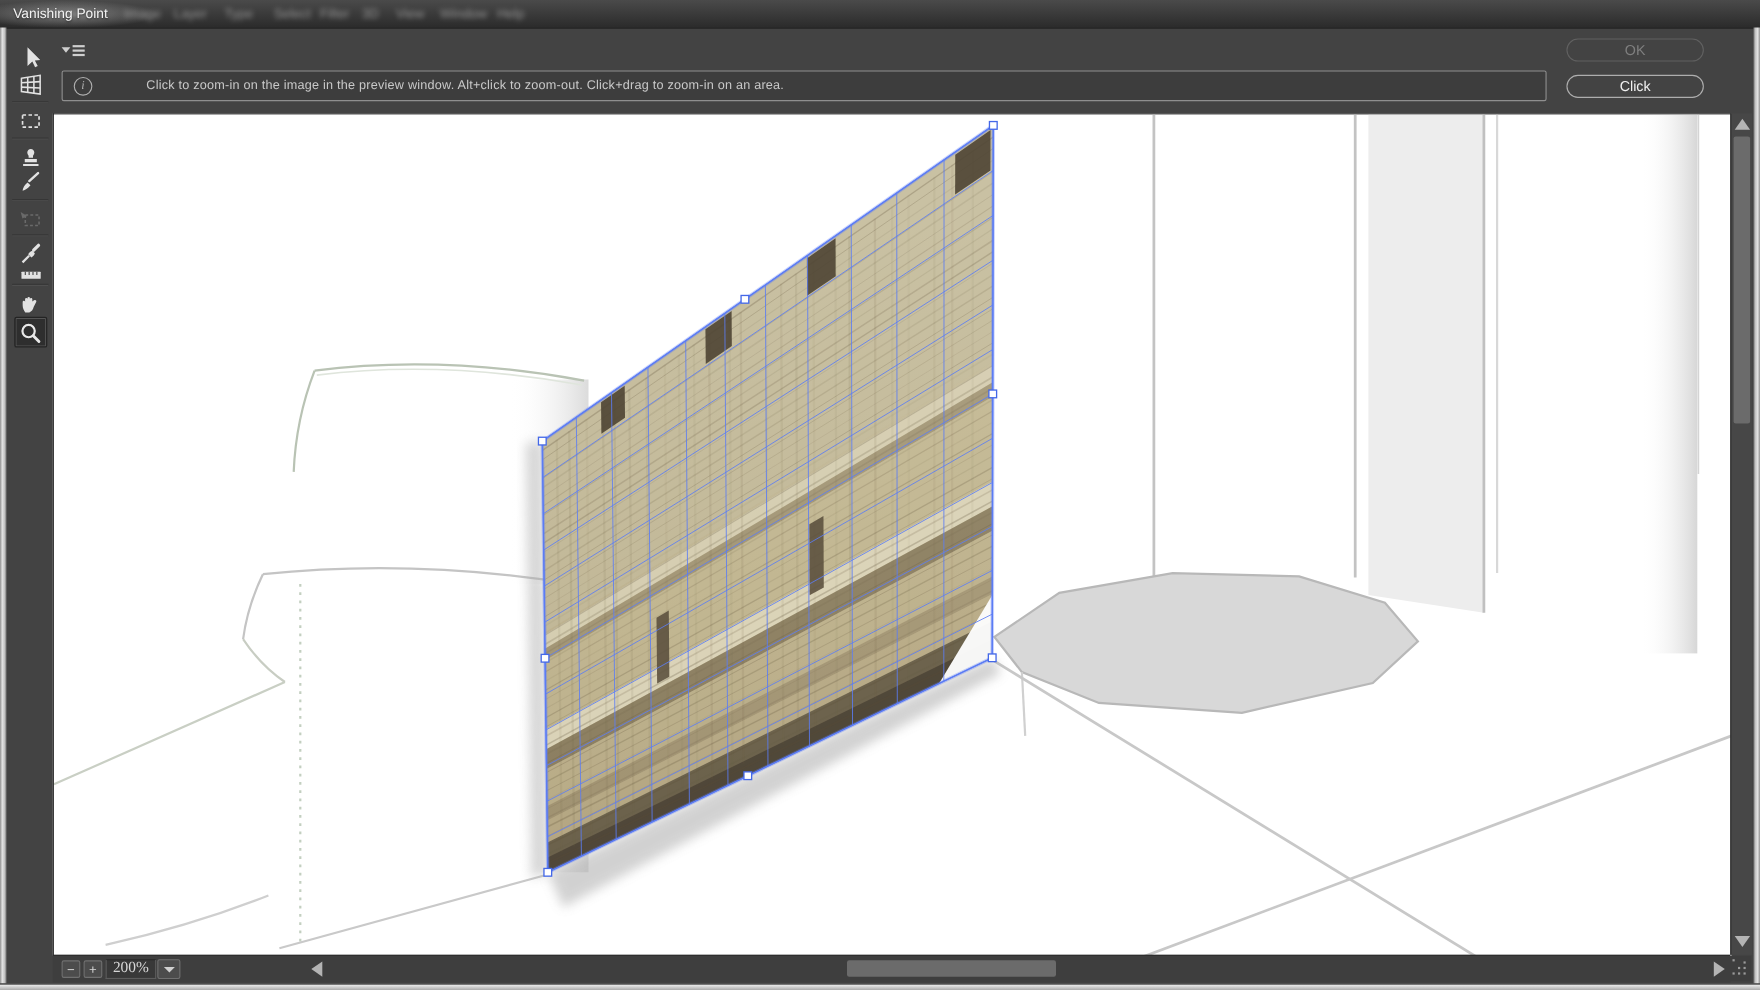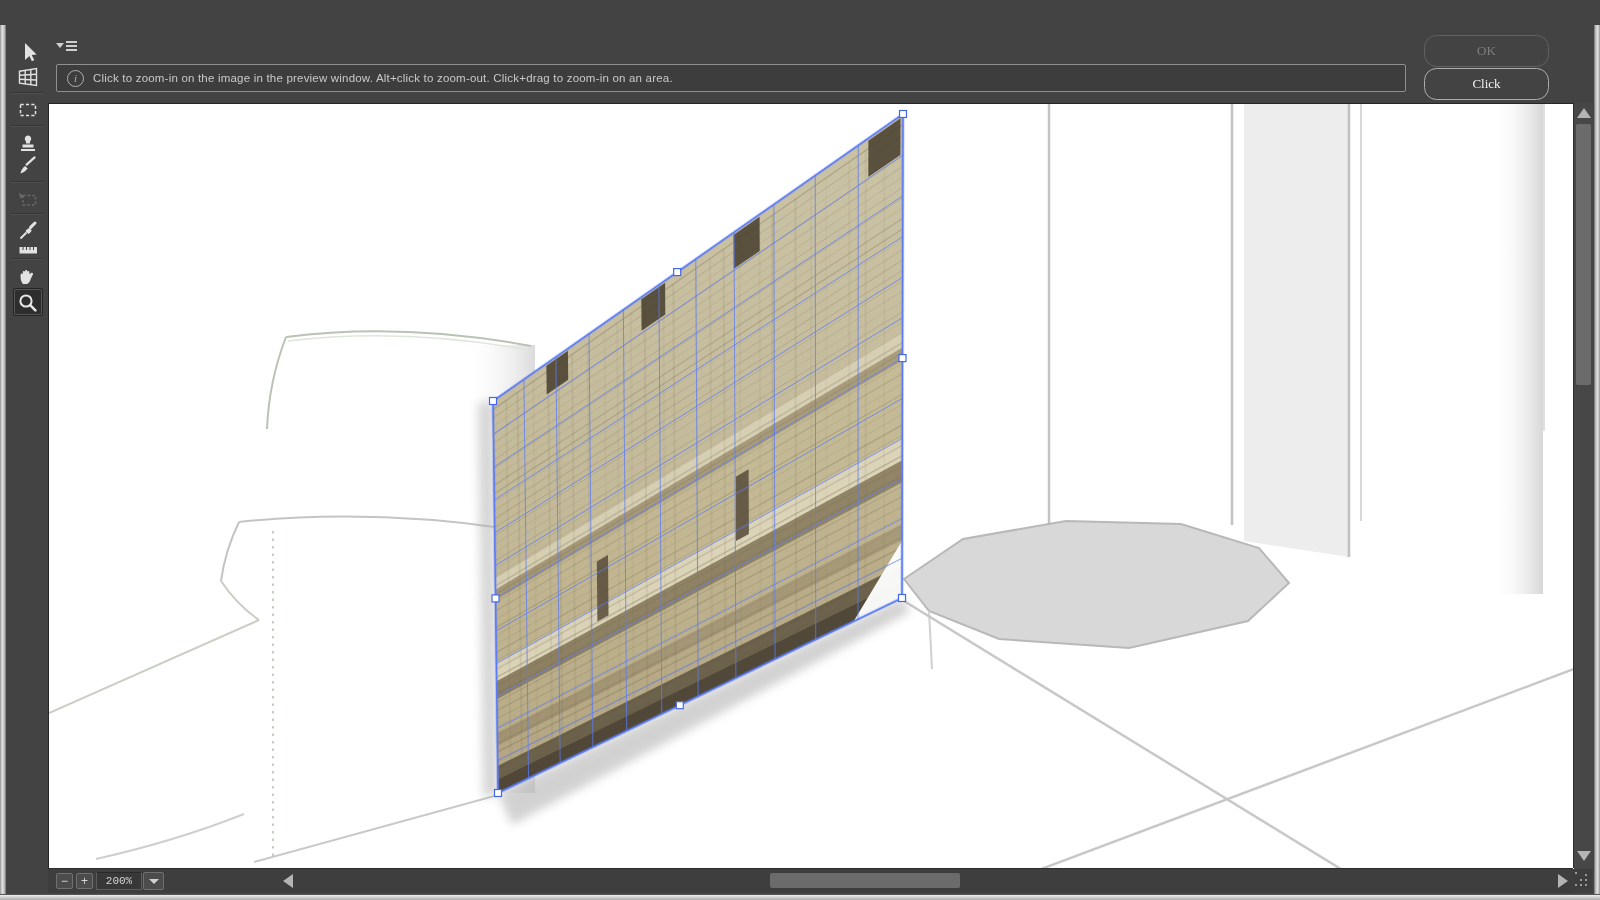--- a/index.html
+++ b/index.html
@@ -25,24 +25,24 @@
   #flyout{left:56px;top:39px;width:24px;height:14px;background:none;border:none;cursor:pointer;padding:0;}
   #flyout .tri{position:absolute;left:0;top:4px;width:0;height:0;
     border-left:4px solid transparent;border-right:4px solid transparent;border-top:5px solid #cfcfcf;}
   #flyout .bars{position:absolute;left:10px;top:2px;width:11px;height:2px;background:#cfcfcf;
     box-shadow:0 4px 0 #cfcfcf,0 8px 0 #cfcfcf;}
   #infobar{left:56px;top:64px;width:1348px;height:26px;background:#3d3d3d;
     border:1px solid #8f8f8f;border-radius:2px;display:flex;align-items:center;}
   #info-icon{width:15px;height:15px;border:1px solid #b0b0b0;border-radius:50%;margin:0 9px 0 10px;
     color:#b0b0b0;font-family:"Liberation Serif",serif;font-style:italic;font-size:11px;
     line-height:15px;text-align:center;flex:0 0 auto;}
-  #info-text{color:#c9c9c9;font-size:11.5px;letter-spacing:.2px;}
-  .dlgbtn{position:absolute;left:1424px;width:125px;height:32px;border-radius:12.5px;
+  #info-text{color:#c9c9c9;font-size:11.5px;letter-spacing:.2px;margin-left:40px;}
+  .dlgbtn{position:absolute;left:1424px;width:125px;height:21px;border-radius:12.5px;
     background:transparent;font-size:13px;cursor:pointer;
-    font-family:Liberation Serif, serif;}
+    font-family:Liberation Sans, sans-serif;}
   #ok-btn{top:35px;border:1px solid #616161;color:#7f7f7f;}
   #cancel-btn{top:68px;border:1px solid #adadad;color:#f1f1f1;}
   
   .tool{position:absolute;left:13px;width:30px;height:28px;background:none;border:none;
     padding:2px;cursor:pointer;}
   .tool svg{display:block;margin:auto;}
   .tool.selected{background:#2e2e2e;border:1px solid #242424;box-shadow:inset 0 0 0 1px #555;
     border-radius:2px;}
   .tool.disabled{opacity:.55;}
   .tsep{position:absolute;left:11px;width:33px;height:1px;background:#363636;
@@ -50,22 +50,22 @@
   
   #preview{left:48px;top:103px;width:1525px;height:765px;background:#ffffff;
     border-top:1px solid #262626;border-left:1px solid #262626;overflow:hidden;}
   #preview svg{display:block;}
   
   #footer{left:48px;top:868px;width:1525px;height:24px;background:#3e3e3e;border-top:1px solid #2d2d2d;}
   .zbtn{position:absolute;top:4px;width:17px;height:16px;background:#4c4c4c;border:1px solid #707070;
     border-radius:2px;color:#d6d6d6;font-size:12px;line-height:12px;text-align:center;padding:0;cursor:pointer;}
   #zoom-out{left:8px;} #zoom-in{left:28px;}
   #zoom-field{position:absolute;left:48px;top:3px;width:44px;height:16px;background:#383838;
-    border:1px solid #5c5c5c;border-top-color:#2a2a2a;color:#d6d6d6;font-size:11px;text-align:center;
-    font-family:Liberation Mono, monospace;padding:0;}
+    border:1px solid #5c5c5c;border-top-color:#2a2a2a;color:#d6d6d6;font-size:14px;text-align:center;
+    font-family:Liberation Serif, serif;padding:0;}
   #zoom-drop{position:absolute;left:95px;top:3px;width:21px;height:18px;background:#4c4c4c;
     border:1px solid #707070;border-radius:2px;cursor:pointer;padding:0;}
   #zoom-drop .chev{position:absolute;left:5px;top:6px;width:0;height:0;
     border-left:5px solid transparent;border-right:5px solid transparent;border-top:5px solid #d0d0d0;}
   .sarrow{position:absolute;width:0;height:0;cursor:pointer;}
   #hs-left{left:235px;top:5px;border-top:7px solid transparent;border-bottom:7px solid transparent;
     border-right:10px solid #b4b4b4;}
   #hs-right{left:1510px;top:5px;border-top:7px solid transparent;border-bottom:7px solid transparent;
     border-left:10px solid #b4b4b4;}
   #hs-thumb{position:absolute;left:722px;top:4px;width:190px;height:15px;background:#6b6b6b;
@@ -80,20 +80,35 @@
   #grip{left:1573px;top:869px;width:19px;height:23px;background:#3e3e3e;}
   #grip .dots{position:absolute;left:2px;top:3px;width:2px;height:2px;background:#9a9a9a;
     box-shadow:10px 2px 0 #9a9a9a,5px 7px 0 #9a9a9a,10px 7px 0 #9a9a9a,
                0 12px 0 #9a9a9a,5px 12px 0 #9a9a9a,10px 12px 0 #9a9a9a;}
 </style>
 </head>
 <body>
 
 <div id="window">
 
+  <div id="titlebar">
+    <div id="title-glow"></div>
+    <span id="title">Vanishing Point</span>
+    <div id="blur-menu">
+        <span style="left: 113px;">Image</span>
+        <span style="left: 158px;">Layer</span>
+        <span style="left: 204px;">Type</span>
+        <span style="left: 249px;">Select</span>
+        <span style="left: 291px;">Filter</span>
+        <span style="left: 329px;">3D</span>
+        <span style="left: 360px;">View</span>
+        <span style="left: 400px;">Window</span>
+        <span style="left: 452px;">Help</span>
+      </div>
+  </div>
 
   <div class="abs edge-l"></div>
   <div class="abs edge-r"></div>
   <div class="abs edge-b"></div>
 
   <button id="flyout" class="abs">
     <span class="tri"></span>
     <span class="bars"></span>
   </button>
 

